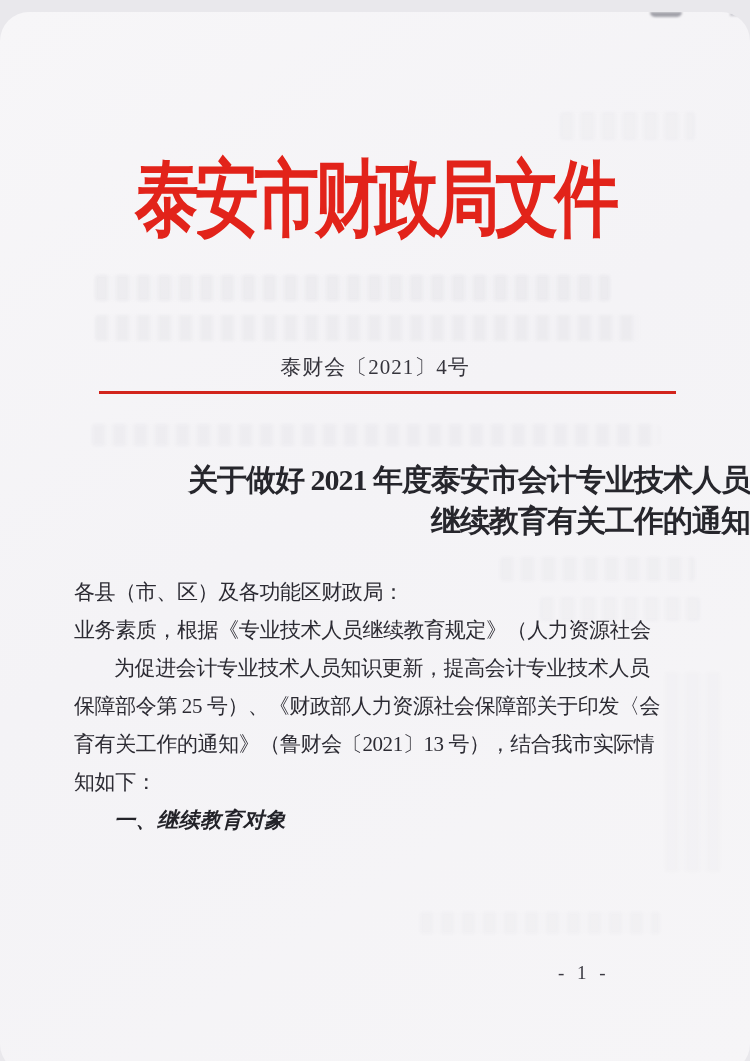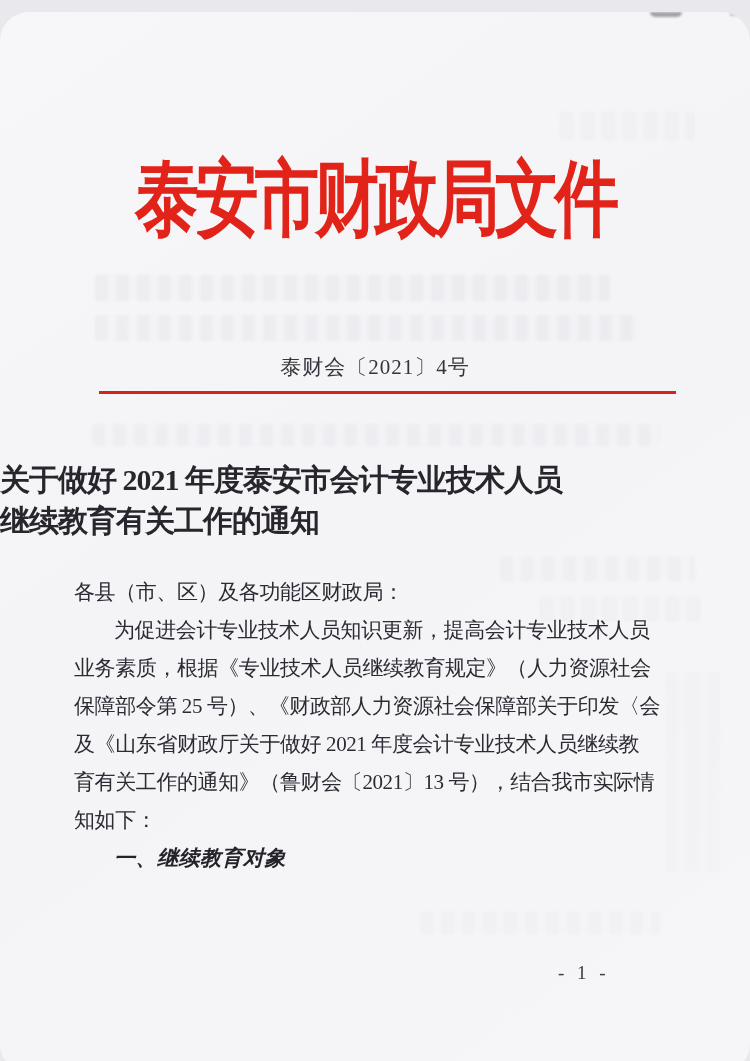--- a/index.html
+++ b/index.html
@@ -69,21 +69,21 @@
     left: 99px;
     width: 577px;
     height: 3px;
   }
   
   .notice-title {
     position: absolute;
     top: 447px;
     left: 0;
     width: 100%;
-    text-align: left;
+    text-align: right;
     font-size: 30px;
     font-weight: bold;
     letter-spacing: -1px;
     line-height: 41px;
     color: #26262c;
   }
   
   .body-text {
     position: absolute;
     top: 561px;
@@ -138,24 +138,23 @@
 
   <div class="red-rule" style="background:#d2241c;"></div>
 
   <div class="notice-title">
     <div>关于做好 2021 年度泰安市会计专业技术人员</div>
     <div>继续教育有关工作的通知</div>
   </div>
 
   <div class="body-text">
     <div class="line">各县（市、区）及各功能区财政局：</div>
+    <div class="line">业务素质，根据《专业技术人员继续教育规定》（人力资源社会</div>
     <div class="line indent">为促进会计专业技术人员知识更新，提高会计专业技术人员</div>
-    <div class="line">业务素质，根据《专业技术人员继续教育规定》（人力资源社会</div>
     <div class="line">保障部令第 25 号）、《财政部人力资源社会保障部关于印发〈会</div>
-    <div class="line">及《山东省财政厅关于做好 2021 年度会计专业技术人员继续教</div>
     <div class="line">育有关工作的通知》（鲁财会〔2021〕13 号），结合我市实际情</div>
     <div class="line">知如下：</div>
     <div class="line indent section-heading">一、继续教育对象</div>
   </div>
 
   <div class="page-number">- 1 -</div>
 
 </div>
 
 </body></html>

